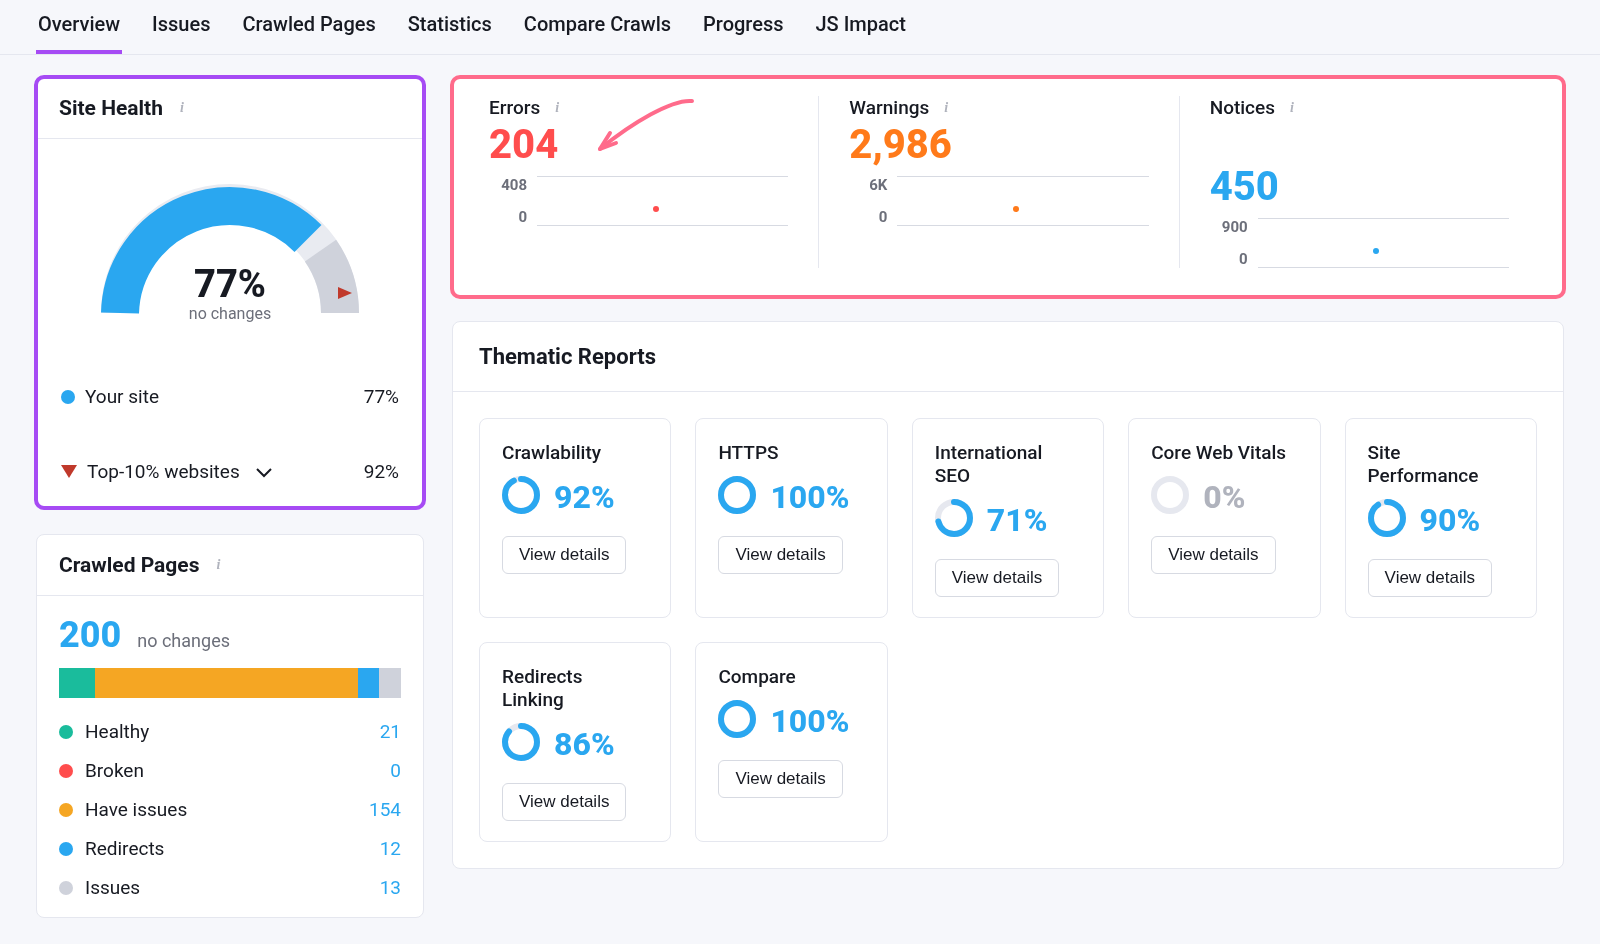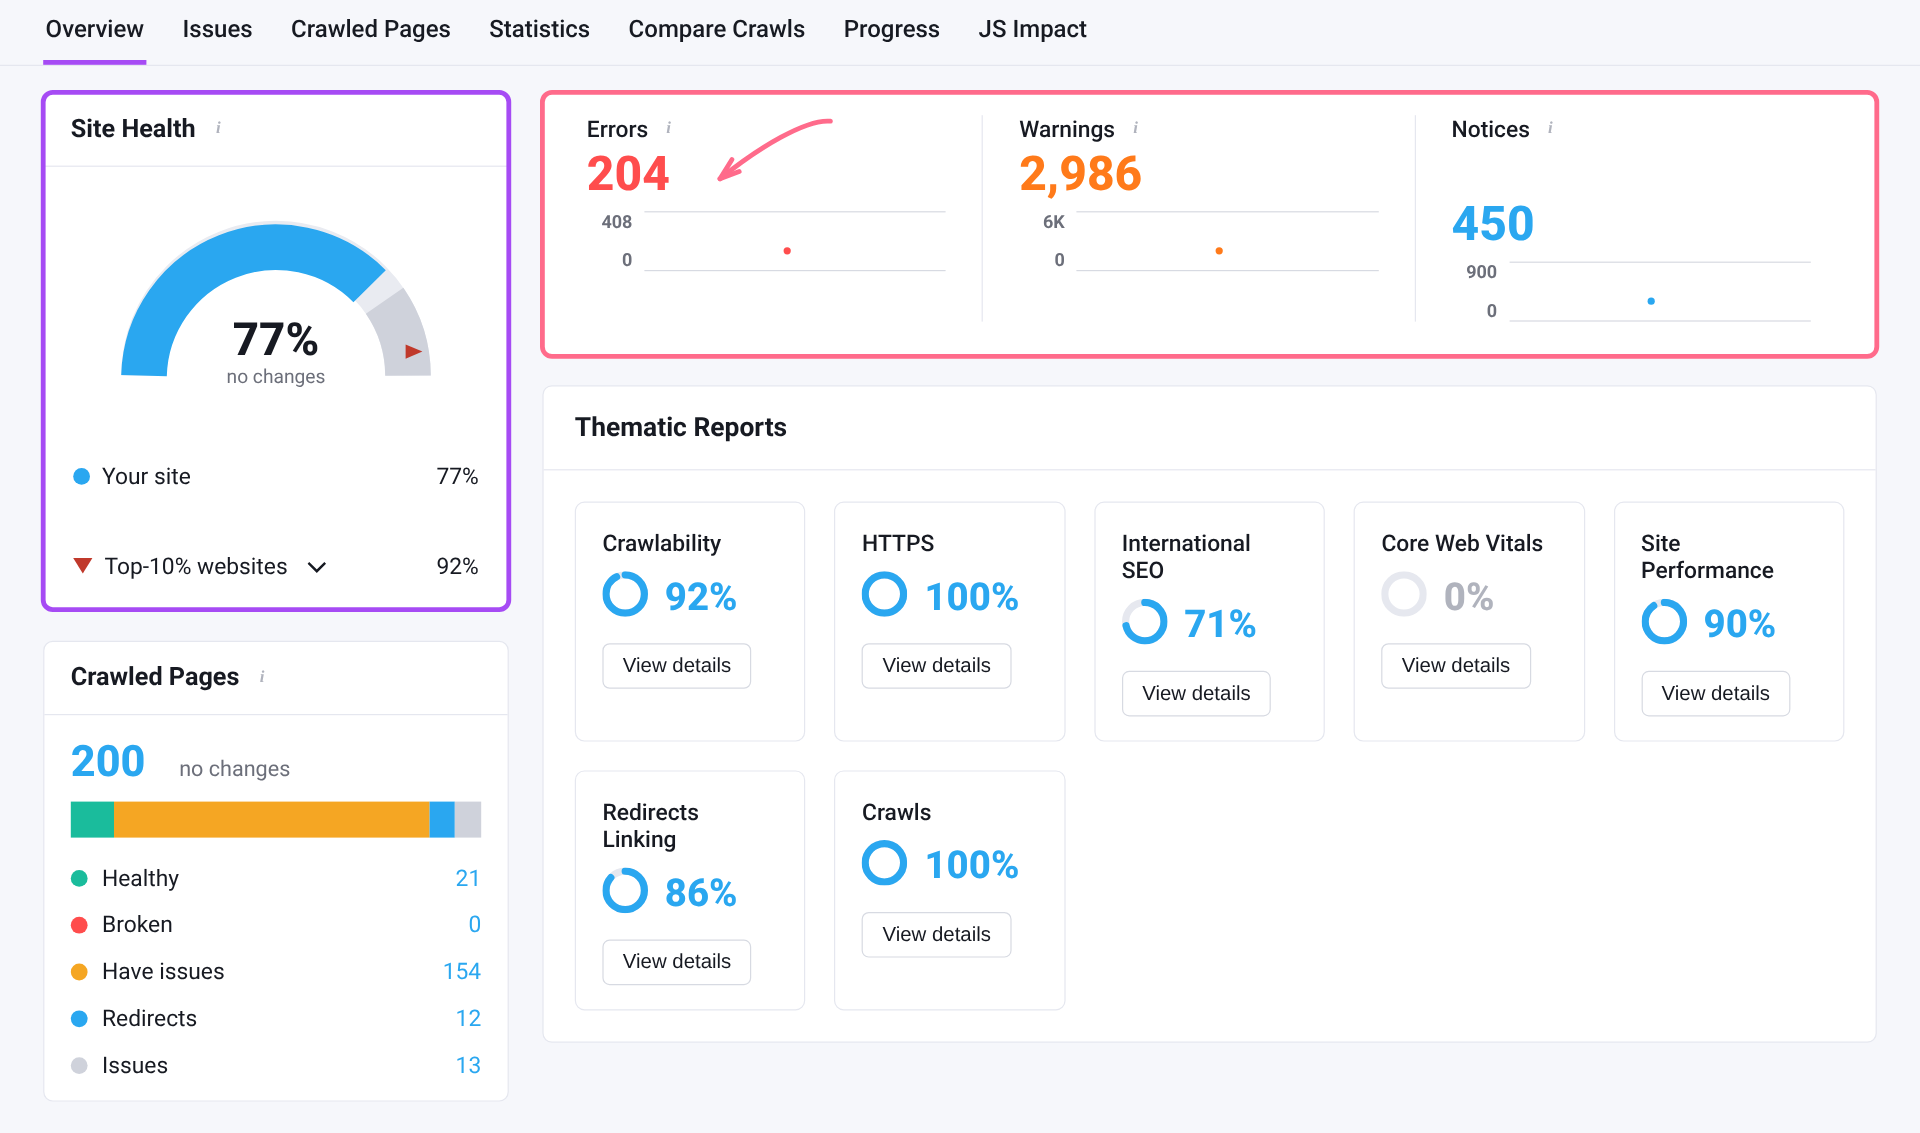--- a/index.html
+++ b/index.html
@@ -43,21 +43,21 @@
 .legend-row { display:flex; align-items:center; justify-content:space-between;margin-top:38px; }
 .legend-left { display:flex; align-items:center; gap:10px; }
 .dot { width:14px; height:14px; border-radius:50%; display:inline-block; }
 .dot-blue { background:#2aa7f0; }
 .tri-down { width:0; height:0; border-left:8px solid transparent; border-right:8px solid transparent; border-top:13px solid #c0392b; }
 .chevron { display:inline-block; margin-left:6px; }
 .chevron svg { width:16px; height:10px; }
 
 
 .cp-body { padding: 18px 22px 18px 22px; }
-.cp-num-row { display:flex; align-items:baseline; gap:28px; }
+.cp-num-row { display:flex; align-items:baseline; gap:16px; }
 .cp-num { font-size:36px; font-weight:800; color:#2aa7f0; }
 .cp-sub { font-size:18px; color:#6c6f7a; }
 .cp-bar { display:flex; height:30px; width:100%; margin-top:12px; }
 .cp-bar .seg { height:100%; }
 .cp-list { margin-top:22px; display:flex; flex-direction:column; gap:16px; }
 .cp-item { display:flex; align-items:center; justify-content:space-between; font-size:19px; }
 .cp-item-left { display:flex; align-items:center; gap:12px; }
 .cp-val { color:#2aa7f0; width:50px; text-align:right; }
 
 
@@ -321,21 +321,21 @@
                   </svg></span>
                 <span class="report-val">90%</span>
               </div><button class="btn">View details</button></div>
             <div class="report"><div class="report-title">Redirects Linking</div><div class="report-val-row">
                 <span><svg class="ring" viewBox="0 0 38 38">
                     <circle cx="19" cy="19" r="16" stroke="#e6e8ef" stroke-width="6" fill="none"></circle>
                     <circle cx="19" cy="19" r="16" stroke="#2aa7f0" stroke-width="6" fill="none" stroke-dasharray="100.53096491487338" stroke-dashoffset="14.074335088082275" transform="rotate(-90 19 19)" stroke-linecap="round"></circle>
                   </svg></span>
                 <span class="report-val">86%</span>
               </div><button class="btn">View details</button></div>
-            <div class="report"><div class="report-title">Crawls</div><div class="report-val-row">
+            <div class="report"><div class="report-title">Compare</div><div class="report-val-row">
                 <span><svg class="ring" viewBox="0 0 38 38">
                     <circle cx="19" cy="19" r="16" stroke="#e6e8ef" stroke-width="6" fill="none"></circle>
                     <circle cx="19" cy="19" r="16" stroke="#2aa7f0" stroke-width="6" fill="none" stroke-dasharray="100.53096491487338" stroke-dashoffset="0" transform="rotate(-90 19 19)" stroke-linecap="round"></circle>
                   </svg></span>
                 <span class="report-val">100%</span>
               </div><button class="btn">View details</button></div>
           </div>
       </div>
 
     </div>

